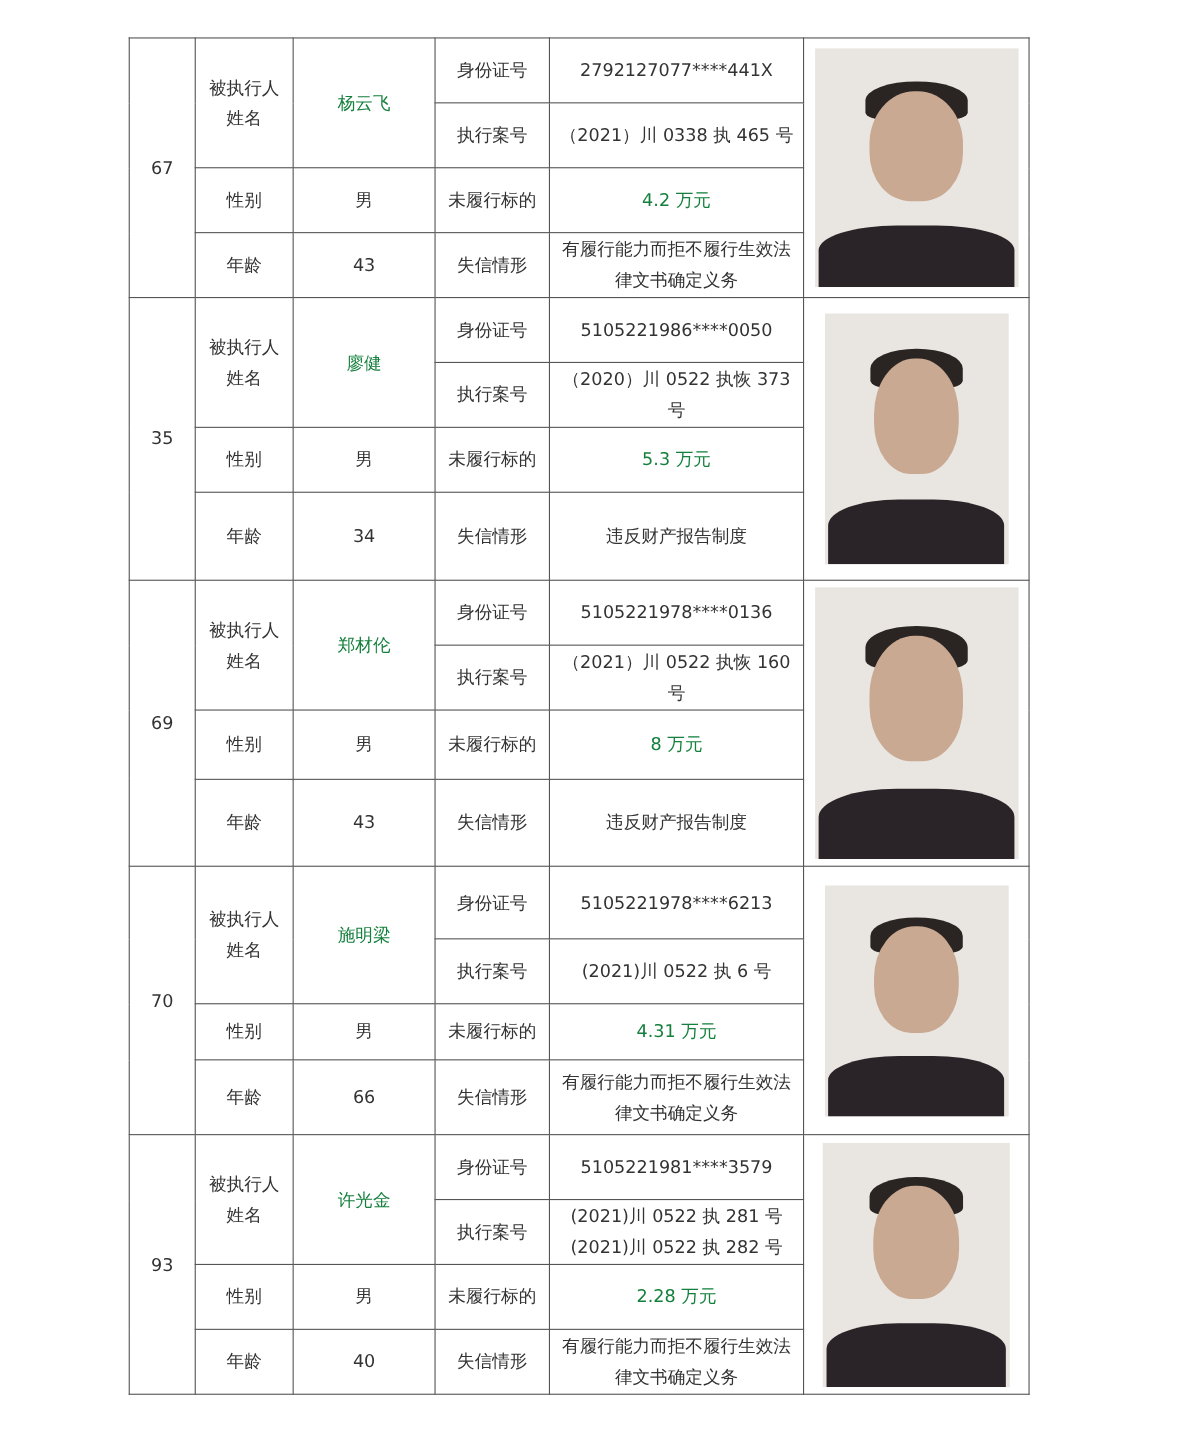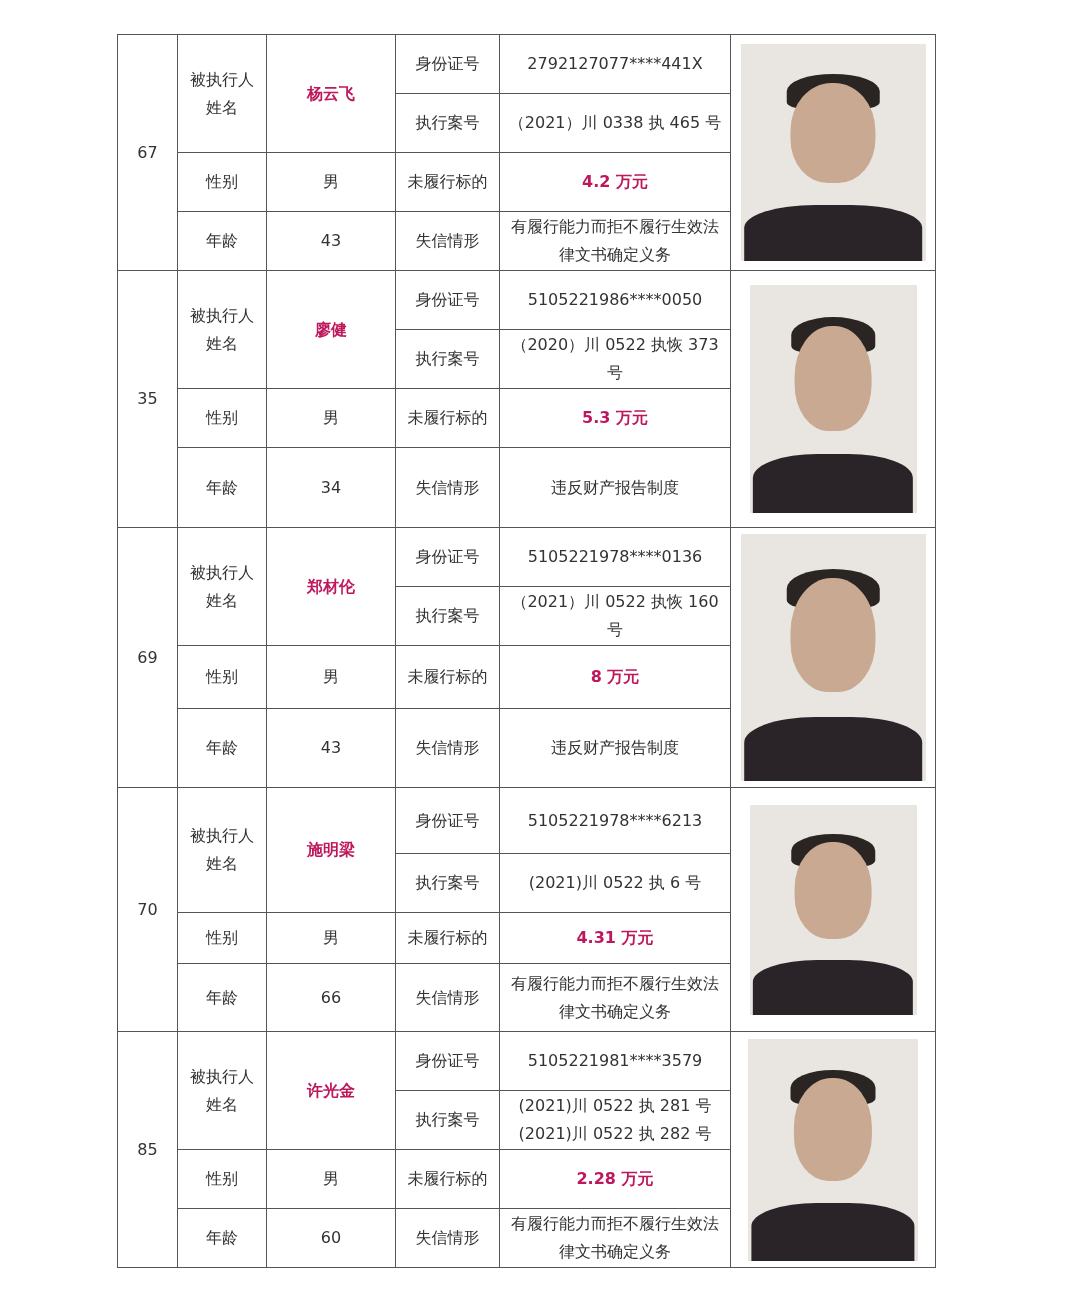--- a/index.html
+++ b/index.html
@@ -1,19 +1,19 @@
 <!DOCTYPE html>
 <html><head>
   <meta charset="utf-8">
   <style>
     html, body { margin: 0; padding: 0; background: #ffffff; }
     body { width: 1080px; height: 1315px; position: relative; font-family: "DejaVu Sans", "Liberation Sans", sans-serif; color: #333; }
     table.roster { position: absolute; left: 117px; top: 34px; width: 818px; border-collapse: collapse; table-layout: fixed; }
     table.roster td { border: 1px solid #555; text-align: center; vertical-align: middle; font-size: 16px; line-height: 28px; padding: 0 6px; }
-    .bold { font-weight: bold; color: #be185d; }
+    .bold { font-weight: normal; color: #15803d; }
     .photo-cell { padding: 6px !important; }
     .photo { margin: 0 auto; background: #e9e6e2; position: relative; overflow: hidden; }
     .photo .head { position: absolute; left: 50%; top: 18%; width: 46%; height: 46%; transform: translateX(-50%); border-radius: 48% 48% 44% 44%; background: #c9a992; }
     .photo .hair { position: absolute; left: 50%; top: 14%; width: 50%; height: 16%; transform: translateX(-50%); border-radius: 50% 50% 20% 20%; background: #2a2522; }
     .photo .body { position: absolute; left: 50%; bottom: 0; width: 96%; height: 26%; transform: translateX(-50%); border-radius: 40% 40% 0 0; background: #2a2428; }
   </style>
 </head>
 <body>
 
 <table class="roster">
@@ -148,21 +148,21 @@
     <td class="bold">4.31 万元</td>
   </tr>
   <tr style="height: 68px;">
     <td>年龄</td>
     <td>66</td>
     <td>失信情形</td>
     <td>有履行能力而拒不履行生效法律文书确定义务</td>
   </tr>
 
   <tr style="height:59px">
-    <td rowspan="4">85</td>
+    <td rowspan="4">93</td>
     <td rowspan="2" style="white-space:pre-line">被执行人
 姓名</td>
     <td rowspan="2" class="bold">许光金</td>
     <td>身份证号</td>
     <td>5105221981****3579</td>
     <td rowspan="4" class="photo-cell">
       <div class="photo" style="width: 170px; height: 222px;">
         <div class="hair"></div>
         <div class="head"></div>
         <div class="body"></div>
@@ -175,18 +175,18 @@
 (2021)川 0522 执 282 号</td>
   </tr>
   <tr style="height:59px">
     <td>性别</td>
     <td>男</td>
     <td>未履行标的</td>
     <td class="bold">2.28 万元</td>
   </tr>
   <tr style="height:59px">
     <td>年龄</td>
-    <td>60</td>
+    <td>40</td>
     <td>失信情形</td>
     <td>有履行能力而拒不履行生效法律文书确定义务</td>
   </tr>
 </tbody>
 </table>
 
 </body></html>

